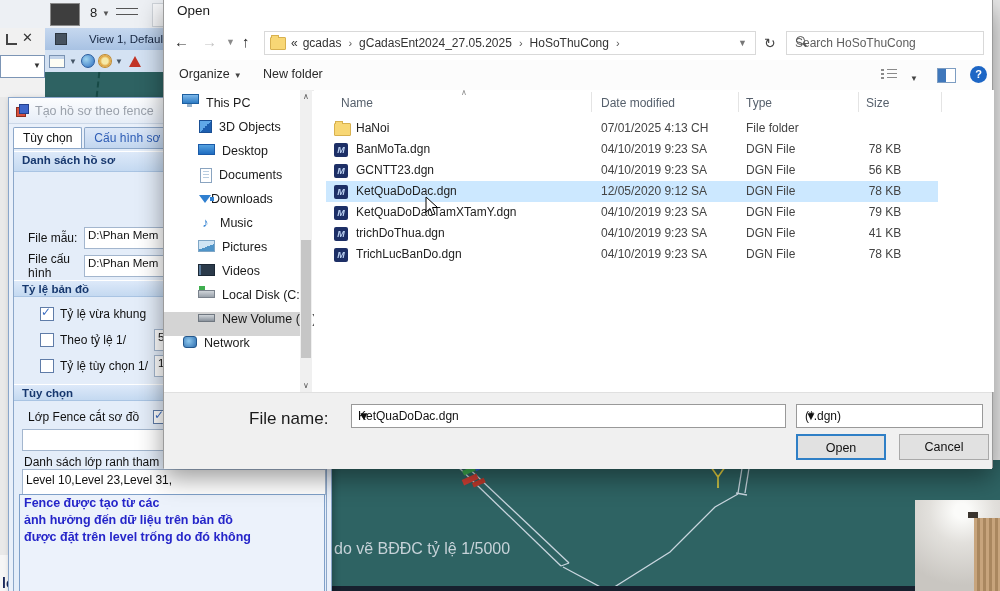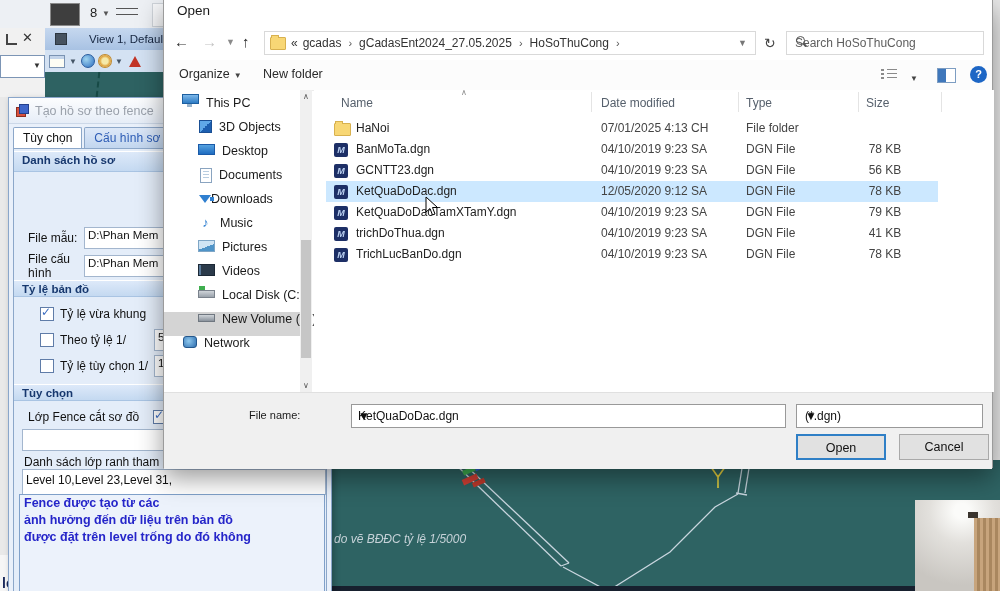--- a/index.html
+++ b/index.html
@@ -31,21 +31,21 @@
   .vt-ico3{width:12px;height:12px;border-radius:50%;background:radial-gradient(#f5e9a8 35%,#e0a53f 60%);box-shadow:0 0 0 1px #c08a2f}
   .vt-red{width:0;height:0;border-left:6px solid transparent;border-right:6px solid transparent;border-bottom:11px solid #c23527;margin-left:2px}
   .vw-teal{height:25px;background:#2e6262;position:relative}
   .vw-dash{position:absolute;left:52px;top:0;height:100%;border-left:2px dashed #174a46;transform:rotate(6deg)}
   .left-strip{position:absolute;left:0;top:97px;width:8px;height:494px;background:#e9e9e9;border-right:1px solid #bcbcbc}
   .status-corner{position:absolute;left:0;top:555px;width:28px;height:36px;background:#f6f6f6}
   .status-corner span{position:absolute;left:2px;bottom:0;font-size:14px;font-weight:bold;color:#1b2a5c}
 
   
   .cad-area{position:absolute;left:330px;top:460px;width:670px;height:131px;background:#2e6363}
-  .cad-note{position:absolute;left:4px;top:72px;font-size:12px;font-style:italic;color:#c6d2d8}
+  .cad-note{position:absolute;left:4px;top:80px;font-size:16px;color:#c6d2d8}
   .cad-bottom{position:absolute;left:0;bottom:0;width:100%;height:5px;background:#17202e}
 
   
   .fence-panel{position:absolute;left:8px;top:97px;width:322px;height:494px;background:#e9f0fa;border:1px solid #8aa6ca;box-shadow:2px 2px 6px rgba(0,0,0,.25)}
   .fp-title{height:25px;background:linear-gradient(#fcfdfe,#e6edf7);border-bottom:1px solid #ccd8e8;display:flex;align-items:center;padding-left:7px;gap:6px}
   .fp-ico{width:13px;height:13px;position:relative;flex:none}
   .fp-ico:before{content:"";position:absolute;left:0;bottom:0;width:8px;height:8px;background:#d9503c;border:1px solid #8c2f20}
   .fp-ico:after{content:"";position:absolute;right:0;top:0;width:8px;height:8px;background:#3f66c9;border:1px solid #24408c}
   .fp-title span{font-size:12.5px;color:#9aa1ab}
   .fp-tabs{display:flex;margin:3px 0 0 4px;height:21px}
@@ -128,21 +128,21 @@
   .c-icon{left:20px;top:3px}
   .c-name{left:42px}
   .c-date{left:287px;color:#444}
   .c-type{left:432px;color:#444}
   .c-size{left:520px;width:102px;text-align:center;color:#444}
   .dgn-ico{display:inline-block;width:14px;height:14px;background:#1d2f66;border-radius:2px;color:#bcd2f2;font-size:9px;font-weight:bold;font-style:italic;text-align:center;line-height:14px}
   .fold2{display:inline-block;width:15px;height:11px;background:#f8d775;border:1px solid #d8b14f;border-radius:1px;position:relative;margin-top:2px}
   .fold2:before{content:"";position:absolute;left:0;top:-3px;width:6px;height:2px;background:#f8d775;border:1px solid #d8b14f;border-bottom:none}
   
   .od-bottom{position:absolute;left:0;top:392px;width:100%;height:76px;background:#f0f0f0;border-top:1px solid #e0e0e0}
-  .fn-label{position:absolute;left:85px;top:16px;font-size:11px;color:#1a1a1a}
+  .fn-label{position:absolute;left:85px;top:16px;font-size:17px;color:#1a1a1a}
   .fn-combo{position:absolute;left:187px;top:11px;width:435px;height:24px;background:#fff;border:1px solid #999;box-sizing:border-box}
   .fn-combo span{position:absolute;left:6px;top:4px;font-size:12px;color:#111}
   .combo-chev{position:absolute;right:6px;top:7px;font-size:9px;color:#666}
   .ft-combo{position:absolute;left:632px;top:11px;width:187px;height:24px;background:#fff;border:1px solid #999;box-sizing:border-box}
   .ft-combo span{position:absolute;left:8px;top:4px;font-size:12px;color:#111}
   .od-btn{position:absolute;top:41px;width:90px;height:26px;background:#e1e1e1;font-size:12.5px;color:#111;text-align:center;padding-top:5px;box-sizing:border-box}
   .btn-open{left:632px;border:2px solid #2f7fc6}
   .btn-cancel{left:735px;border:1px solid #a9a9a9}
   
   .webcam{position:absolute;left:915px;top:500px;width:85px;height:91px;overflow:hidden;background:#d6d3cf}

